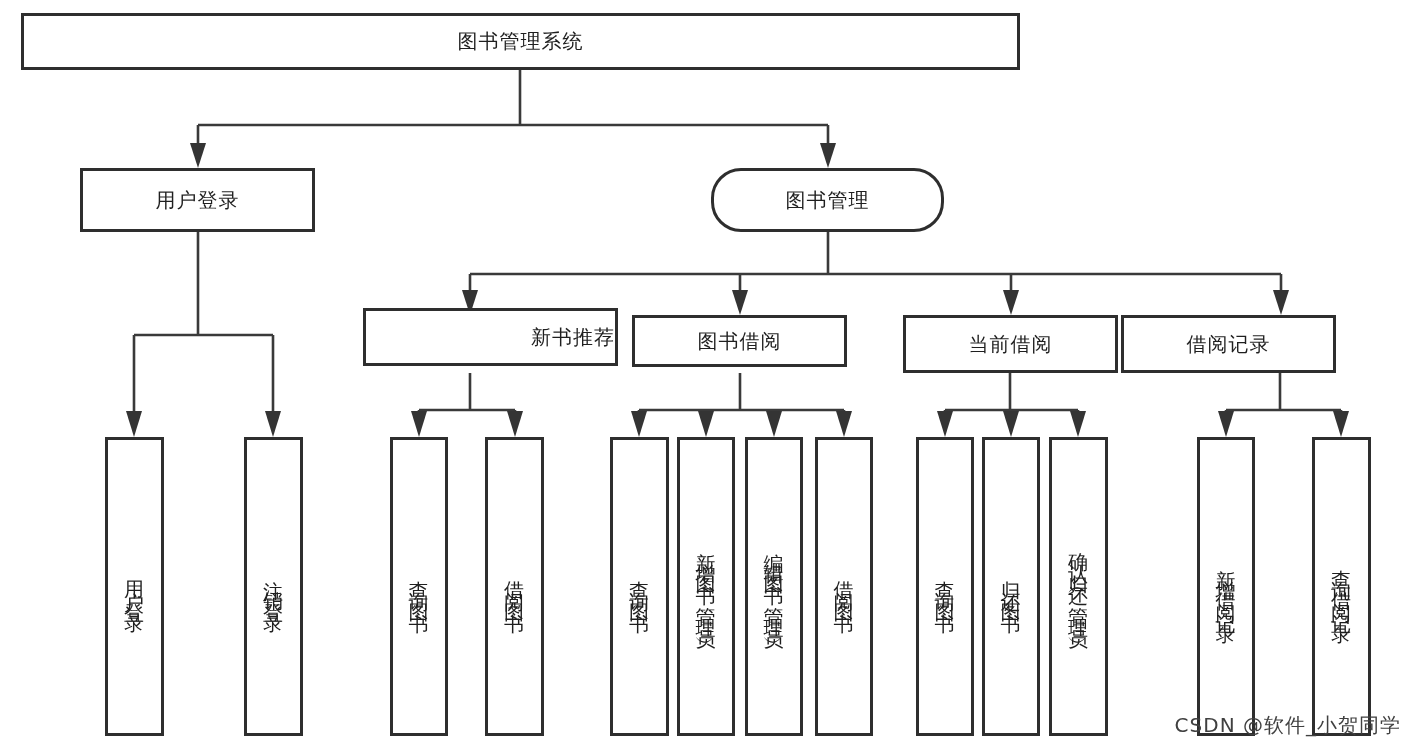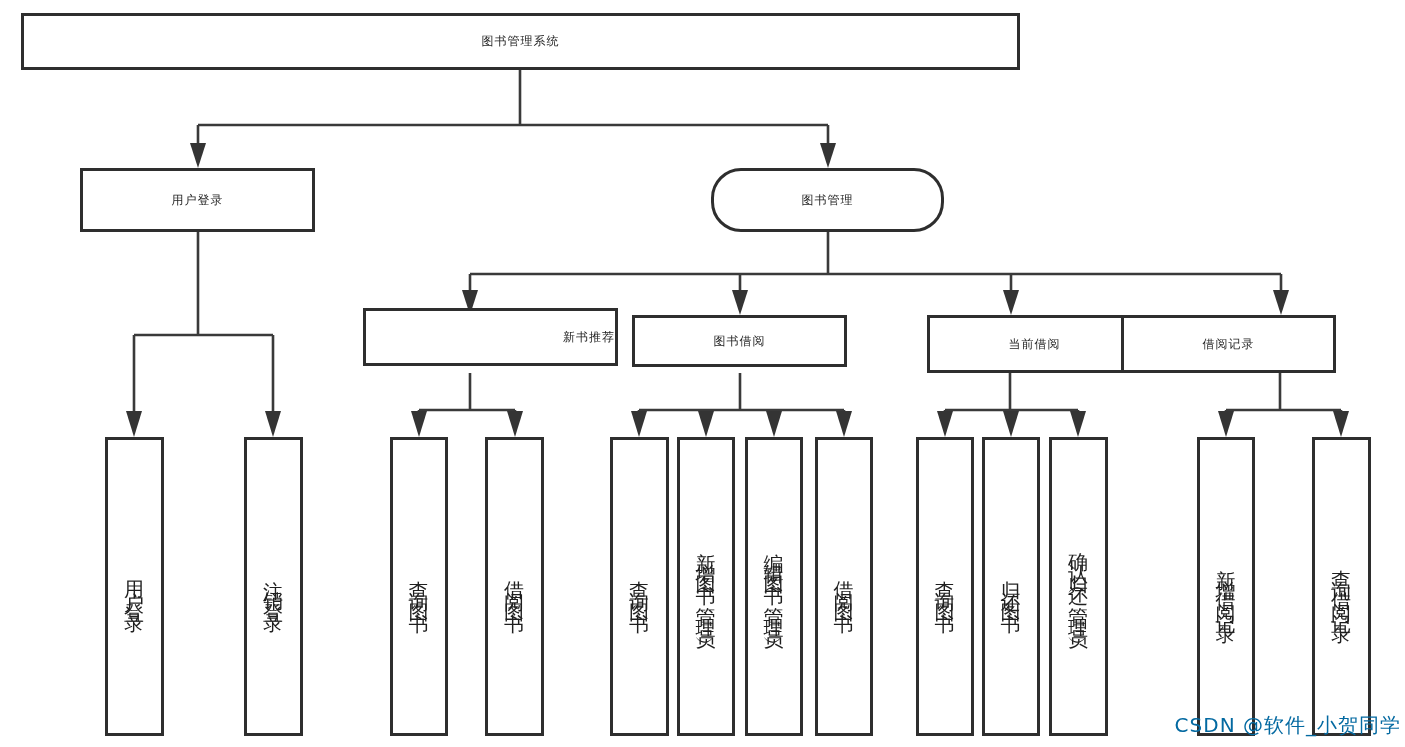--- a/index.html
+++ b/index.html
@@ -33,21 +33,21 @@
     stroke: none;
   }
   .node {
     position: absolute;
     box-sizing: border-box;
     border: 3px solid #2e2e2e;
     background: #ffffff;
     display: flex;
     align-items: center;
     justify-content: center;
-    font-size: 12px;
+    font-size: 20px;
     letter-spacing: 1px;
     z-index: 2;
   }
   .leaf {
     position: absolute;
     box-sizing: border-box;
     border: 3px solid #2e2e2e;
     background: #ffffff;
     top: 437px;
     height: 299px;
@@ -63,42 +63,42 @@
     letter-spacing: 11px;
     line-height: 1;
     white-space: nowrap;
   }
   
   .n-root  { left: 21px;   top: 13px;  width: 999px; height: 57px; }
   .n-login { left: 80px;   top: 168px; width: 235px; height: 64px; }
   .n-mgmt  { left: 711px;  top: 168px; width: 233px; height: 64px; border-radius: 30px; }
   .n-l3-recommend { left: 363px;  top: 308px; width: 255px; height: 58px; justify-content: flex-end; }
   .n-l3-borrow    { left: 632px;  top: 315px; width: 215px; height: 52px; }
-  .n-l3-current   { left: 903px;  top: 315px; width: 215px; height: 58px; margin-left: 24px; }
+  .n-l3-current   { left: 903px;  top: 315px; width: 215px; height: 58px; }
   .n-l3-records   { left: 1121px; top: 315px; width: 215px; height: 58px; }
   
   .lf-1  { left: 105px;  width: 59px; }
   .lf-2  { left: 244px;  width: 59px; }
   .lf-3  { left: 390px;  width: 58px; }
   .lf-4  { left: 485px;  width: 59px; }
   .lf-5  { left: 610px;  width: 59px; }
   .lf-6  { left: 677px;  width: 58px; }
   .lf-7  { left: 745px;  width: 58px; }
   .lf-8  { left: 815px;  width: 58px; }
   .lf-9  { left: 916px;  width: 58px; }
   .lf-10 { left: 982px;  width: 58px; }
   .lf-11 { left: 1049px; width: 59px; }
   .lf-12 { left: 1197px; width: 58px; }
   .lf-13 { left: 1312px; width: 59px; }
   #watermark {
     position: absolute;
     right: 4px;
     bottom: 8px;
     font-size: 20px;
-    color: #0369a1;
+    color: #404040;
     letter-spacing: 1px;
     z-index: 5;
   }
 </style>
 </head>
 <body>
 
 <div id="canvas">
 
   <svg id="connectors" viewBox="0 0 1405 747" xmlns="http://www.w3.org/2000/svg">

